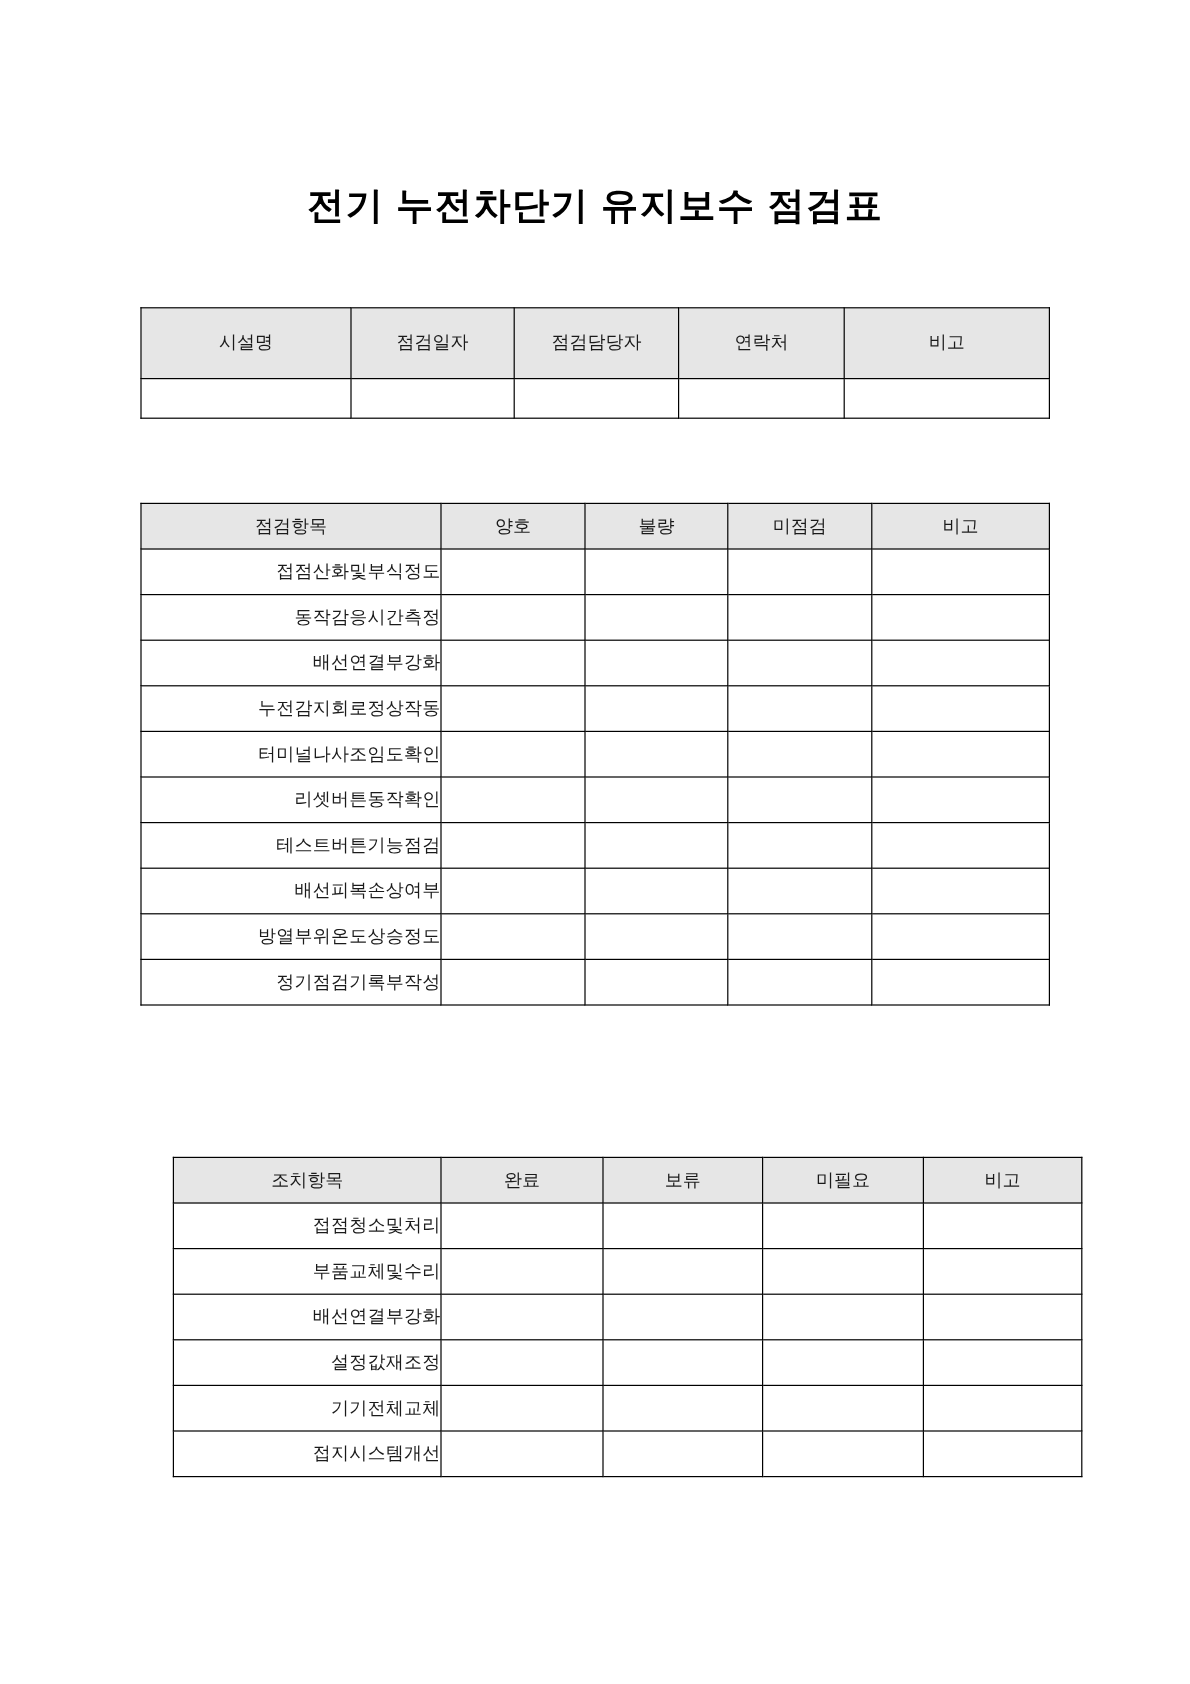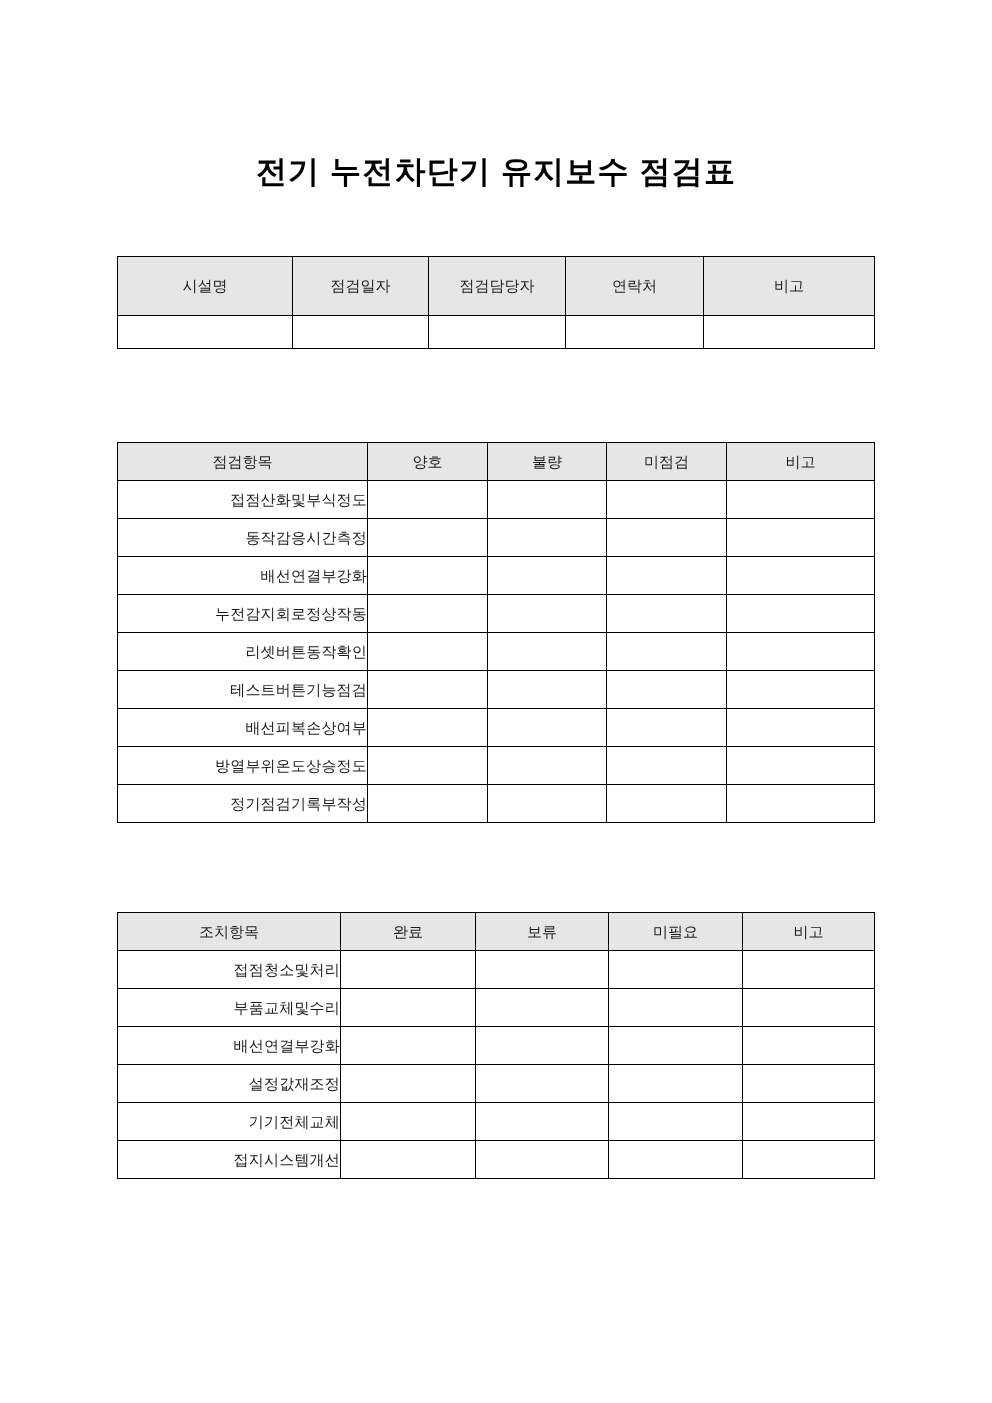--- a/index.html
+++ b/index.html
@@ -79,22 +79,22 @@
     font-size: 15px;
     letter-spacing: 0.2px;
   }
   .sheet-table .mark-cell {
     background: #ffffff;
     height: 38px;
   }
 
   
   #info-table   { top: 256px; }
-  #inspect-table{ top: 442px; }
-  #action-table { top: 912px; }
+  #inspect-table{ top: 419px; }
+  #action-table { top: 964px; margin-left: 27px; }
 </style>
 </head>
 <body>
 
 <div class="page">
 
   <h1 class="doc-title">전기 누전차단기 유지보수 점검표</h1>
 
   <table class="sheet-table" id="info-table">
     <colgroup>
@@ -164,20 +164,27 @@
         <td class="mark-cell"></td>
       </tr>
       <tr>
         <td class="item-cell">누전감지회로정상작동</td>
         <td class="mark-cell"></td>
         <td class="mark-cell"></td>
         <td class="mark-cell"></td>
         <td class="mark-cell"></td>
       </tr>
       <tr>
+        <td class="item-cell">터미널나사조임도확인</td>
+        <td class="mark-cell"></td>
+        <td class="mark-cell"></td>
+        <td class="mark-cell"></td>
+        <td class="mark-cell"></td>
+      </tr>
+      <tr>
         <td class="item-cell">리셋버튼동작확인</td>
         <td class="mark-cell"></td>
         <td class="mark-cell"></td>
         <td class="mark-cell"></td>
         <td class="mark-cell"></td>
       </tr>
       <tr>
         <td class="item-cell">테스트버튼기능점검</td>
         <td class="mark-cell"></td>
         <td class="mark-cell"></td>

